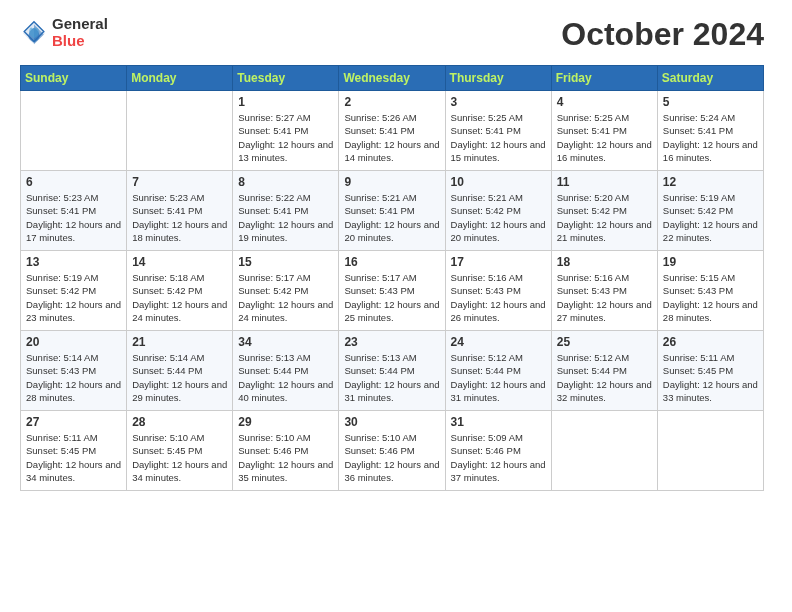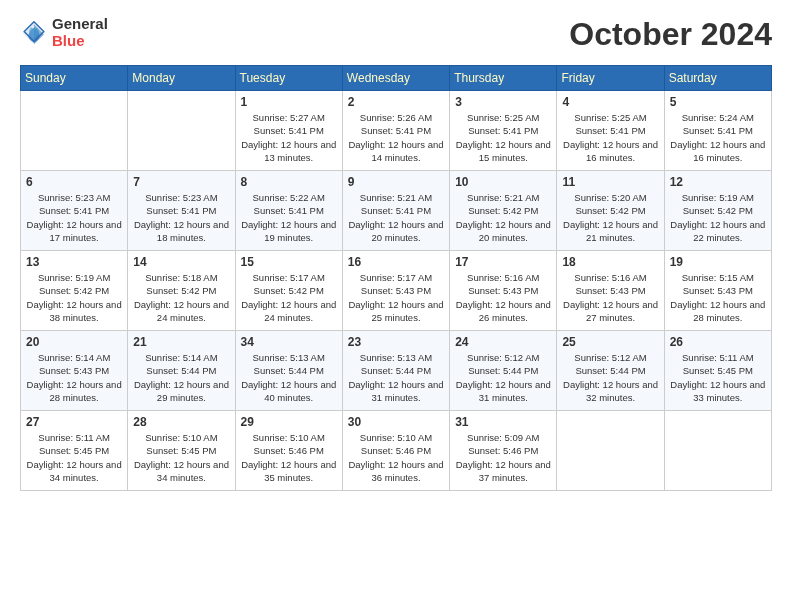--- a/index.html
+++ b/index.html
@@ -5,21 +5,21 @@
     * { margin: 0; padding: 0; box-sizing: border-box; }
     body {
       font-family: Arial, sans-serif;
       background: #fff;
       width: 792px;
       min-height: 612px;
     }
     .page {
       width: 792px;
       min-height: 612px;
-      padding: 16px 20px 16px 20px;
+      padding: 16px 28px 16px 20px;
       background: #fff;
     }
     .header {
       display: flex;
       justify-content: space-between;
       align-items: flex-start;
       margin-bottom: 12px;
     }
     .logo {
       display: flex;
@@ -52,25 +52,25 @@
       font-size: 13px;
       color: #555;
     }
     .calendar {
       width: 100%;
       border-collapse: collapse;
       font-size: 10.5px;
     }
     .calendar thead th {
       background: #2a6db5;
-      color: #fef9c3;
+      color: #bef264;
       padding: 5px 4px;
       text-align: left;
       font-size: 12px;
-      font-weight: normal;
+      font-weight: bold;
       border: 1px solid #1e5a9a;
     }
     .calendar tbody td {
       border: 1px solid #ccc;
       padding: 4px 5px;
       vertical-align: top;
       min-height: 70px;
       height: 80px;
       width: calc(100% / 7);
       color: #333;
@@ -82,21 +82,20 @@
     .cell-date {
       font-weight: bold;
       font-size: 12px;
       margin-bottom: 2px;
       display: block;
     }
     .cell-detail {
       font-size: 9.5px;
       color: #333;
       line-height: 1.4;
-      text-align: center;
     }
     .empty-cell {
       background: #fff !important;
     }
   </style>
 </head>
 <body>
 
 <div class="page">
   <div class="header">
@@ -232,21 +231,21 @@
               <div>Daylight: 12 hours and 22 minutes.</div>
             </div>
           </td>
         </tr>
         <tr>
           <td>
             <span class="cell-date">13</span>
             <div class="cell-detail">
               <div>Sunrise: 5:19 AM</div>
               <div>Sunset: 5:42 PM</div>
-              <div>Daylight: 12 hours and 38 minutes.</div>
+              <div>Daylight: 12 hours and 23 minutes.</div>
             </div>
           </td>
           <td>
             <span class="cell-date">14</span>
             <div class="cell-detail">
               <div>Sunrise: 5:18 AM</div>
               <div>Sunset: 5:42 PM</div>
               <div>Daylight: 12 hours and 24 minutes.</div>
             </div>
           </td>

